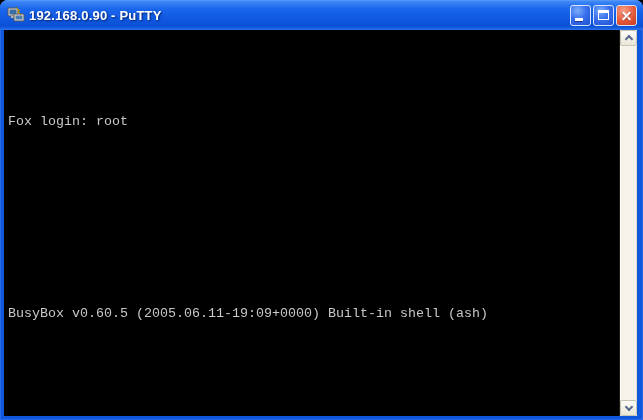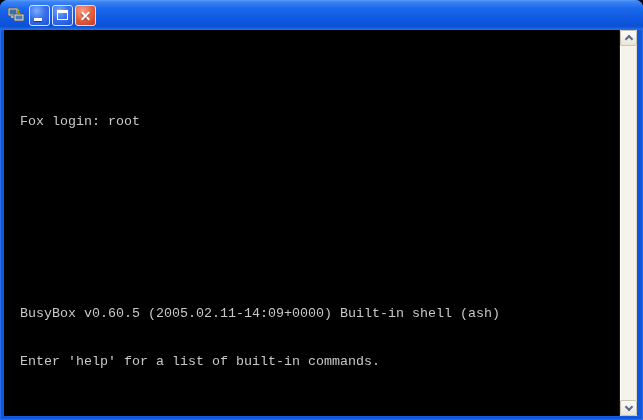--- a/index.html
+++ b/index.html
@@ -72,21 +72,21 @@
     background: var(--term_bg, #000);
   }
   .term {
     flex: 1 1 auto;
     background: var(--term_bg, #000);
     color: var(--term_fg, #c8c8c8);
     font-family: "Liberation Mono", "DejaVu Sans Mono", monospace;
     font-size: 13.33px;
     line-height: 16px;
     white-space: pre;
-    padding: 4px 0 0 16px;
+    padding: 4px 0 0 4px;
     overflow: hidden;
   }
   .tline { height: 16px; }
   
   .scrollbar {
     flex: 0 0 17px;
     width: 17px;
     background: var(--scrollbar_track, #f2f0e4);
     display: flex; flex-direction: column;
     border-left: 1px solid #1a1a1a;
@@ -123,20 +123,21 @@
     <span class="app-icon">
       <svg viewBox="0 0 18 18" width="18" height="18">
         <rect x="1" y="2" width="10" height="8" rx="1" fill="#d9d5c9" stroke="#55555f" stroke-width="1"></rect>
         <rect x="2.5" y="3.5" width="7" height="5" fill="#3a6ea5"></rect>
         <rect x="4" y="10" width="4" height="2" fill="#b9b5a9"></rect>
         <rect x="7" y="8" width="10" height="7" rx="1" fill="#e4e0d4" stroke="#55555f" stroke-width="1"></rect>
         <rect x="8.5" y="9.5" width="7" height="4" fill="#4a7eb5"></rect>
         <polygon points="9,1 13,5 11,5 14,9 10,6 12,6" fill="#ffd400" stroke="#a07800" stroke-width="0.5"></polygon>
       </svg>
     </span>
+    <span class="title-text">192.168.0.90 - PuTTY</span>
     <div class="controls">
       <div class="tbtn min">
         <span class="glyph-min"></span>
       </div>
       <div class="tbtn max">
         <span class="glyph-max"></span>
       </div>
       <div class="tbtn close">
         <span class="glyph-x1"></span>
         <span class="glyph-x2"></span>
@@ -144,22 +145,21 @@
     </div>
   </div>
 
   <div class="client">
     <div class="term">
       <div class="tline"></div>
       <div class="tline">Fox login: root</div>
       <div class="tline"></div>
       <div class="tline"></div>
       <div class="tline"></div>
-      <div class="tline">BusyBox v0.60.5 (2005.02.11-14:09+0000) Built-in shell (ash)</div>
-      <div class="tline">Enter 'help' for a list of built-in commands.</div>
+      <div class="tline">BusyBox v0.60.5 (2005.06.11-19:09+0000) Built-in shell (ash)</div>
       
       
 
       
       
       
       
       
       
       

